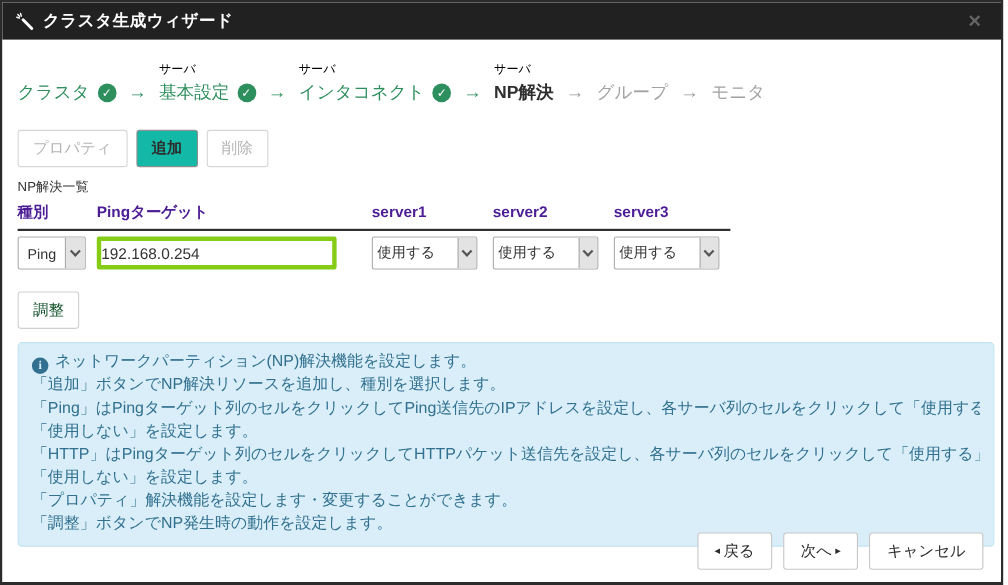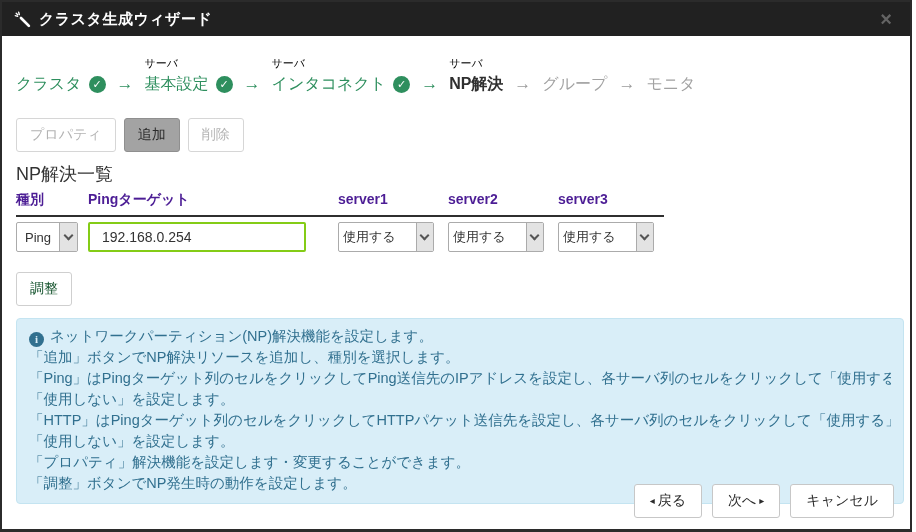--- a/index.html
+++ b/index.html
@@ -49,23 +49,23 @@
   .arrow.green { color: #2e8f5e; }
   .arrow.gray { color: #9b9b9b; }
   
   .toolbar { display: flex; gap: 8px; margin: 22px 14px 0 14px; }
   .btn {
     font-size: 14px; padding: 7px 13px; border-radius: 3px;
     border: 1px solid #cfcfcf; background: #fff; color: #14532d;
     cursor: pointer; font-family: inherit;
   }
   .btn.disabled { color: #b3b3b3; border-color: #d6d6d6; }
-  .btn.active { background: #a3a3a3; border-color: #8f8f8f; color: #2c2c2c; }
-  
-  .list-label { margin: 10px 14px 0 14px; font-size: 18px; color: #333; }
+  .btn.active { background: #14b8a6; border-color: #8f8f8f; color: #2c2c2c; font-weight: bold; }
+  
+  .list-label { margin: 10px 14px 0 14px; font-size: 12px; color: #333; }
   .np-table { margin: 5px 14px 0 14px; width: 648px; }
   .thead {
     display: grid; grid-template-columns: 72px 250px 110px 110px 106px;
     border-bottom: 2px solid #2f2f2f; padding-bottom: 6px; margin-top: 3px;
   }
   .thead .th { font-size: 14px; font-weight: bold; color: #4c1d95; }
   .tbody {
     display: grid; grid-template-columns: 72px 250px 110px 110px 106px;
     align-items: center; padding: 5px 0 6px 0;
   }
@@ -82,22 +82,22 @@
     display: flex; align-items: center; justify-content: center;
   }
   .chev {
     width: 7px; height: 7px; margin-top: -3px;
     border-right: 2px solid #555; border-bottom: 2px solid #555;
     transform: rotate(45deg);
   }
   .sel.type { width: 62px; }
   .sel.server { width: 96px; gap: 16px; }
   .ip-input {
-    width: 218px; height: 30px; border: 2px solid #84cc16; border-radius: 2px;
-    font-size: 14px; color: #333; padding: 0 12px; outline: none;
+    width: 218px; height: 30px; border: 4px solid #84cc16; border-radius: 2px;
+    font-size: 14px; color: #333; padding: 0 0; outline: none;
     font-family: inherit;
   }
   .adjust-wrap { margin: 14px 14px 0 14px; }
   
   .info {
     margin: 12px 14px 0 14px; width: 888px;
     background: #d9eef8; border: 1px solid #c4e4f1; border-radius: 4px;
     padding: 7px 12px 9px 12px;
     color: #31708f; font-size: 14.5px; line-height: 21px;
   }

